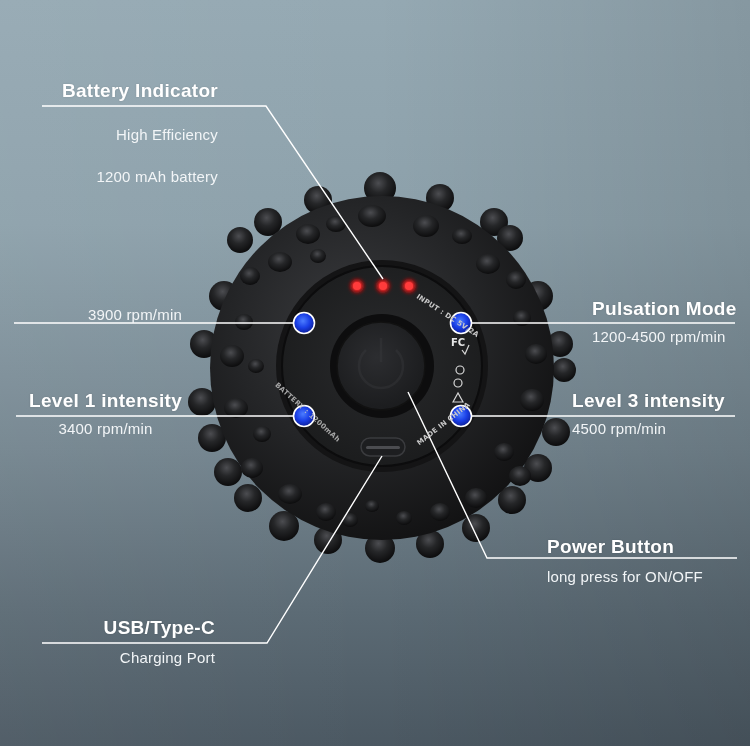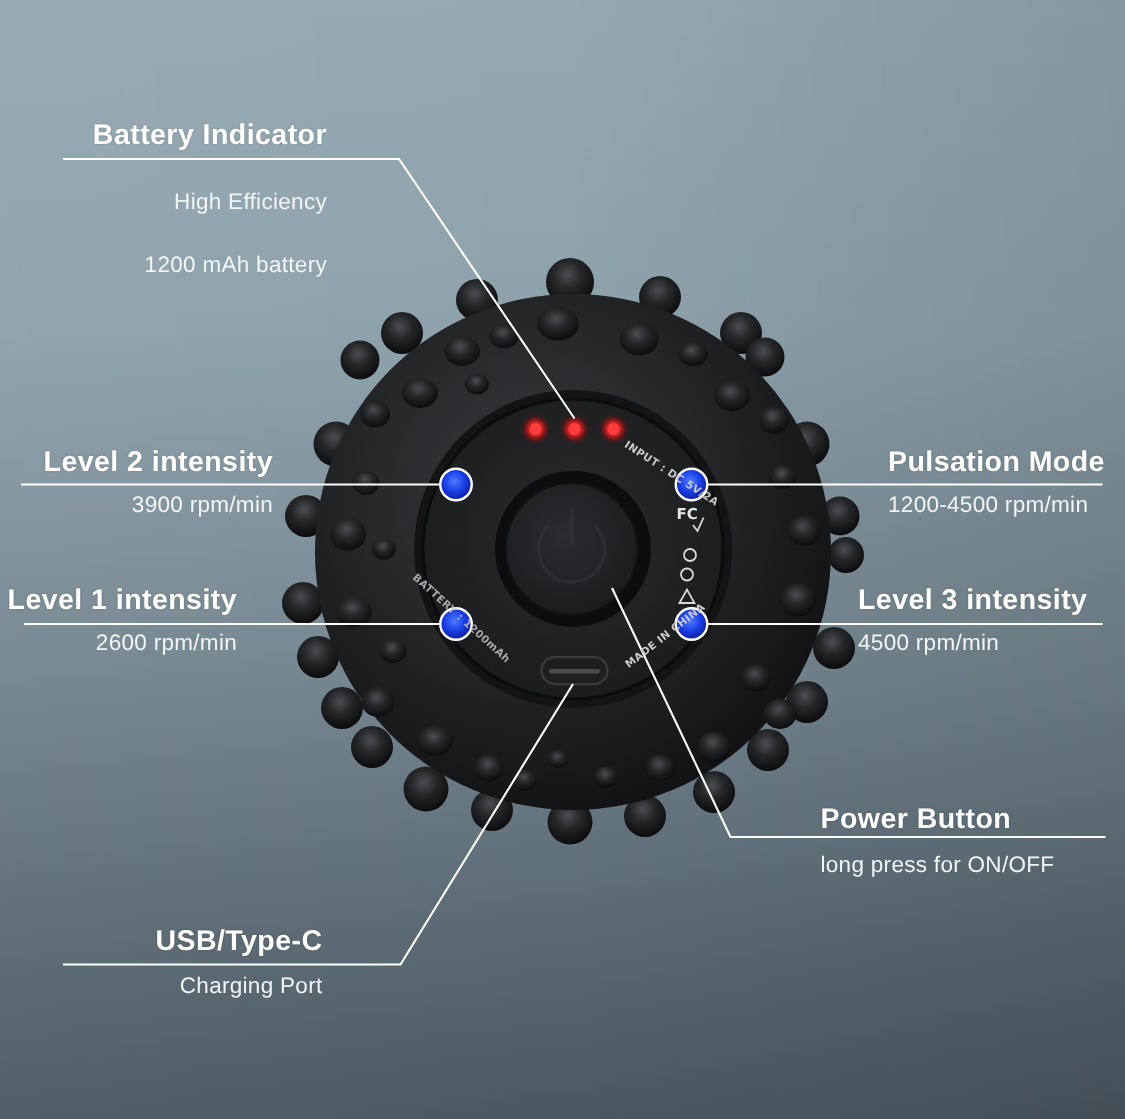--- a/index.html
+++ b/index.html
@@ -22,21 +22,21 @@
     .label .sub {
       font-size: 15px; color: #f2f5f7; white-space: nowrap; line-height: 19px;
       letter-spacing: 0.2px;
     }
     .right-align { text-align: right; }
 
     #lbl-battery   { right: 532px; top: 80px; }
     #lbl-battery .sub { margin-top: 23px; }
     #lbl-level2    { right: 568px; top: 298px; }
     #lbl-level2 .sub { margin-top: 7px; }
-    #lbl-level1    { right: 592px; top: 390px; }
+    #lbl-level1    { right: 568px; top: 390px; text-align: center; }
     #lbl-level1 .sub { margin-top: 7px; }
     #lbl-pulse     { left: 572px; top: 298px; margin-left: 20px; }
     #lbl-pulse .sub { margin-top: 7px; }
     #lbl-level3    { left: 572px; top: 390px; }
     #lbl-level3 .sub { margin-top: 7px; }
     #lbl-power     { left: 547px; top: 536px; }
     #lbl-power .sub { margin-top: 9px; text-align: right; }
     #lbl-usb       { right: 535px; top: 617px; }
     #lbl-usb .sub { margin-top: 9px; }
 
@@ -206,27 +206,26 @@
 <div class="ring-text" style="left:418px; top:440px; transform: rotate(-38deg);">MADE IN CHINA</div>
 <div class="ring-text" style="left:276px; top:380px; transform: rotate(42deg); opacity:0.8;">BATTERY : 1200mAh</div>
 
 <div class="label right-align" id="lbl-battery">
   <div class="title">Battery Indicator</div>
   <div class="sub">High Efficiency</div>
   <div class="sub">1200 mAh battery</div>
 </div>
 
 <div class="label right-align" id="lbl-level2">
-  <div class="title">Level 2 intensity</div>
   <div class="sub">3900 rpm/min</div>
 </div>
 
 <div class="label right-align" id="lbl-level1">
   <div class="title">Level 1 intensity</div>
-  <div class="sub">2600 rpm/min</div>
+  <div class="sub">3400 rpm/min</div>
 </div>
 
 <div class="label" id="lbl-pulse">
   <div class="title">Pulsation Mode</div>
   <div class="sub">1200-4500 rpm/min</div>
 </div>
 
 <div class="label" id="lbl-level3">
   <div class="title">Level 3 intensity</div>
   <div class="sub">4500 rpm/min</div>

